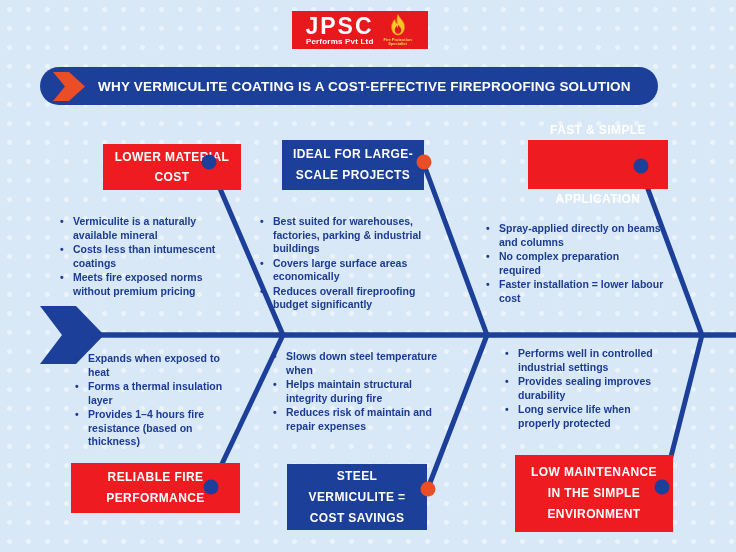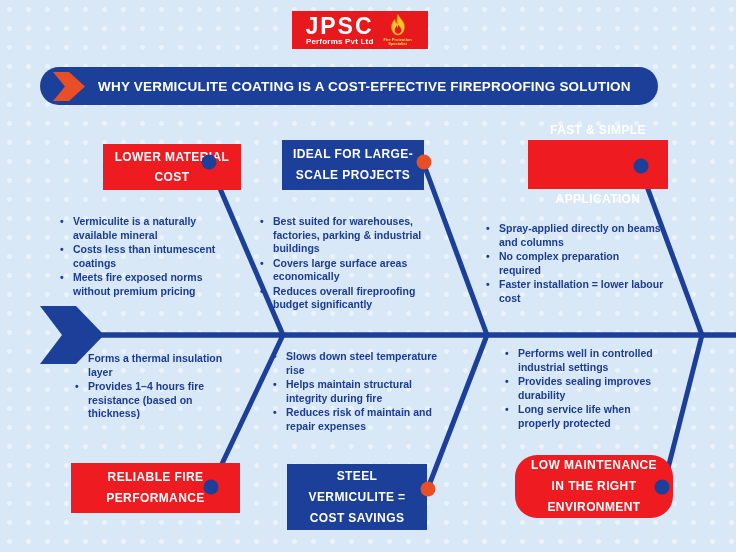--- a/index.html
+++ b/index.html
@@ -40,21 +40,21 @@
   }
   .cat-box span{display:block;line-height:21px;}
   .cat-red{background:#ee1b20;margin-left:28px;}
   .cat-blue{background:#1c3f99;}
   #box1{left:75px;top:144px;width:138px;height:46px;}
   #box1 span{line-height:20px;}
   #box2{left:282px;top:140px;width:142px;height:50px;}
   #box3{left:500px;top:140px;width:140px;height:49px;gap:48px;}
   #box4{left:43px;top:463px;width:169px;height:50px;}
   #box5{left:287px;top:464px;width:140px;height:66px;}
-  #box6{left:487px;top:455px;width:158px;height:63px;border-radius:22px;}
+  #box6{left:487px;top:455px;width:158px;height:77px;}
 
   
   .points{
     position:absolute;z-index:2;margin:0;padding:0;list-style:none;
     color:#1c3c94;font-weight:bold;font-size:10.5px;line-height:13.5px;letter-spacing:0;
   }
   .points li{position:relative;padding-left:15px;margin:0 0 1px 0;}
   .points li::before{content:"\2022";position:absolute;left:2px;top:0;}
   #ul1{left:58px;top:215px;width:165px;}
   #ul2{left:258px;top:215px;width:195px;}
@@ -123,46 +123,47 @@
     <li>Covers large surface areas economically</li>
     <li>Reduces overall fireproofing budget significantly</li>
   </ul>
   <ul id="ul3" class="points">
     <li>Spray-applied directly on beams and columns</li>
     <li>No complex preparation required</li>
     <li>Faster installation = lower labour cost</li>
   </ul>
 
   <ul id="ul4" class="points">
+    <li>Expands when exposed to heat</li>
     <li>Forms a thermal insulation layer</li>
     <li>Provides 1–4 hours fire resistance (based on thickness)</li>
   </ul>
   <ul id="ul5" class="points">
-    <li>Slows down steel temperature rise</li>
+    <li>Slows down steel temperature when</li>
     <li>Helps maintain structural integrity during fire</li>
     <li>Reduces risk of maintain and repair expenses</li>
   </ul>
   <ul id="ul6" class="points">
     <li>Performs well in controlled industrial settings</li>
     <li>Provides sealing improves durability</li>
     <li>Long service life when properly protected</li>
   </ul>
 
   <div id="box4" class="cat-box cat-red">
     <span>RELIABLE FIRE</span>
     <span>PERFORMANCE</span>
   </div>
   <div id="box5" class="cat-box cat-blue">
     <span>STEEL</span>
     <span>VERMICULITE =</span>
     <span>COST SAVINGS</span>
   </div>
   <div id="box6" class="cat-box cat-red">
     <span>LOW MAINTENANCE</span>
-    <span>IN THE RIGHT</span>
+    <span>IN THE SIMPLE</span>
     <span>ENVIRONMENT</span>
   </div>
 
   <svg id="dots-layer" class="layer" width="736" height="552" viewBox="0 0 736 552">
     <circle cx="209" cy="162" r="7.5" fill="#1c3f99"></circle>
     <circle cx="424" cy="162" r="7.5" fill="#ea4e26"></circle>
     <circle cx="641" cy="166" r="7.5" fill="#1c3f99"></circle>
     <circle cx="211" cy="487" r="7.5" fill="#1c3f99"></circle>
     <circle cx="428" cy="489" r="7.5" fill="#ea4e26"></circle>
     <circle cx="662" cy="487" r="7.5" fill="#1c3f99"></circle>

